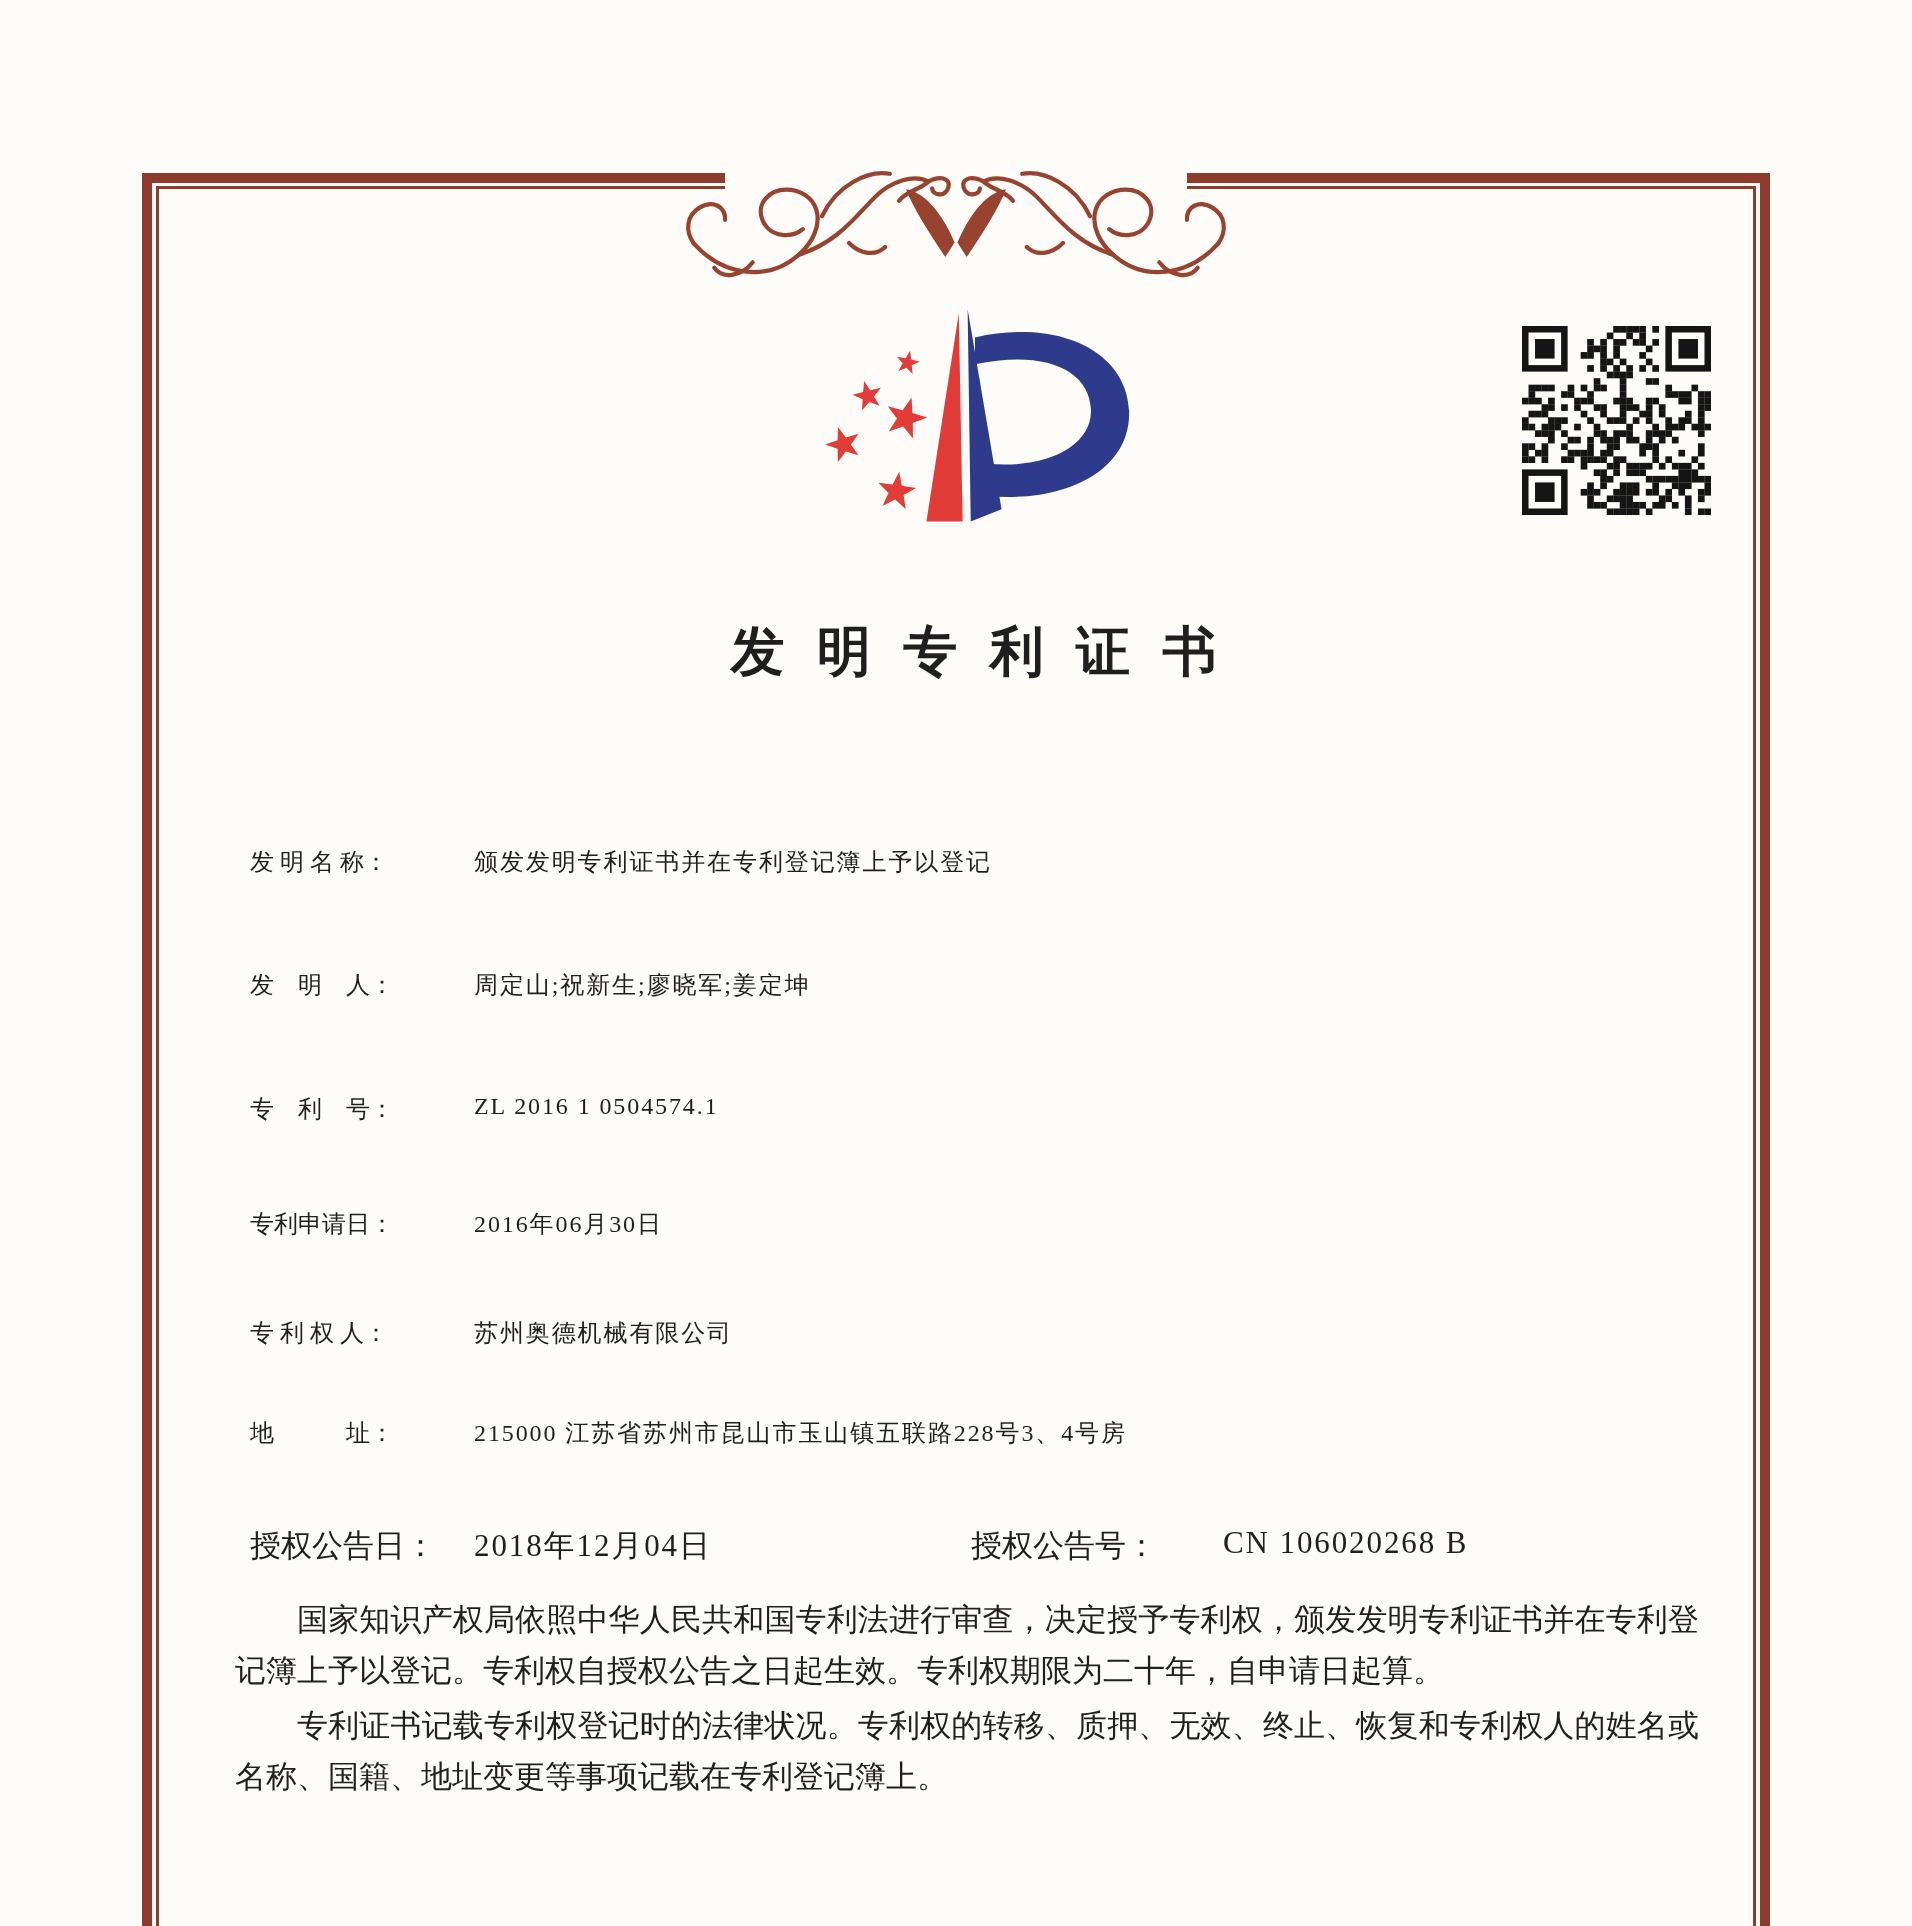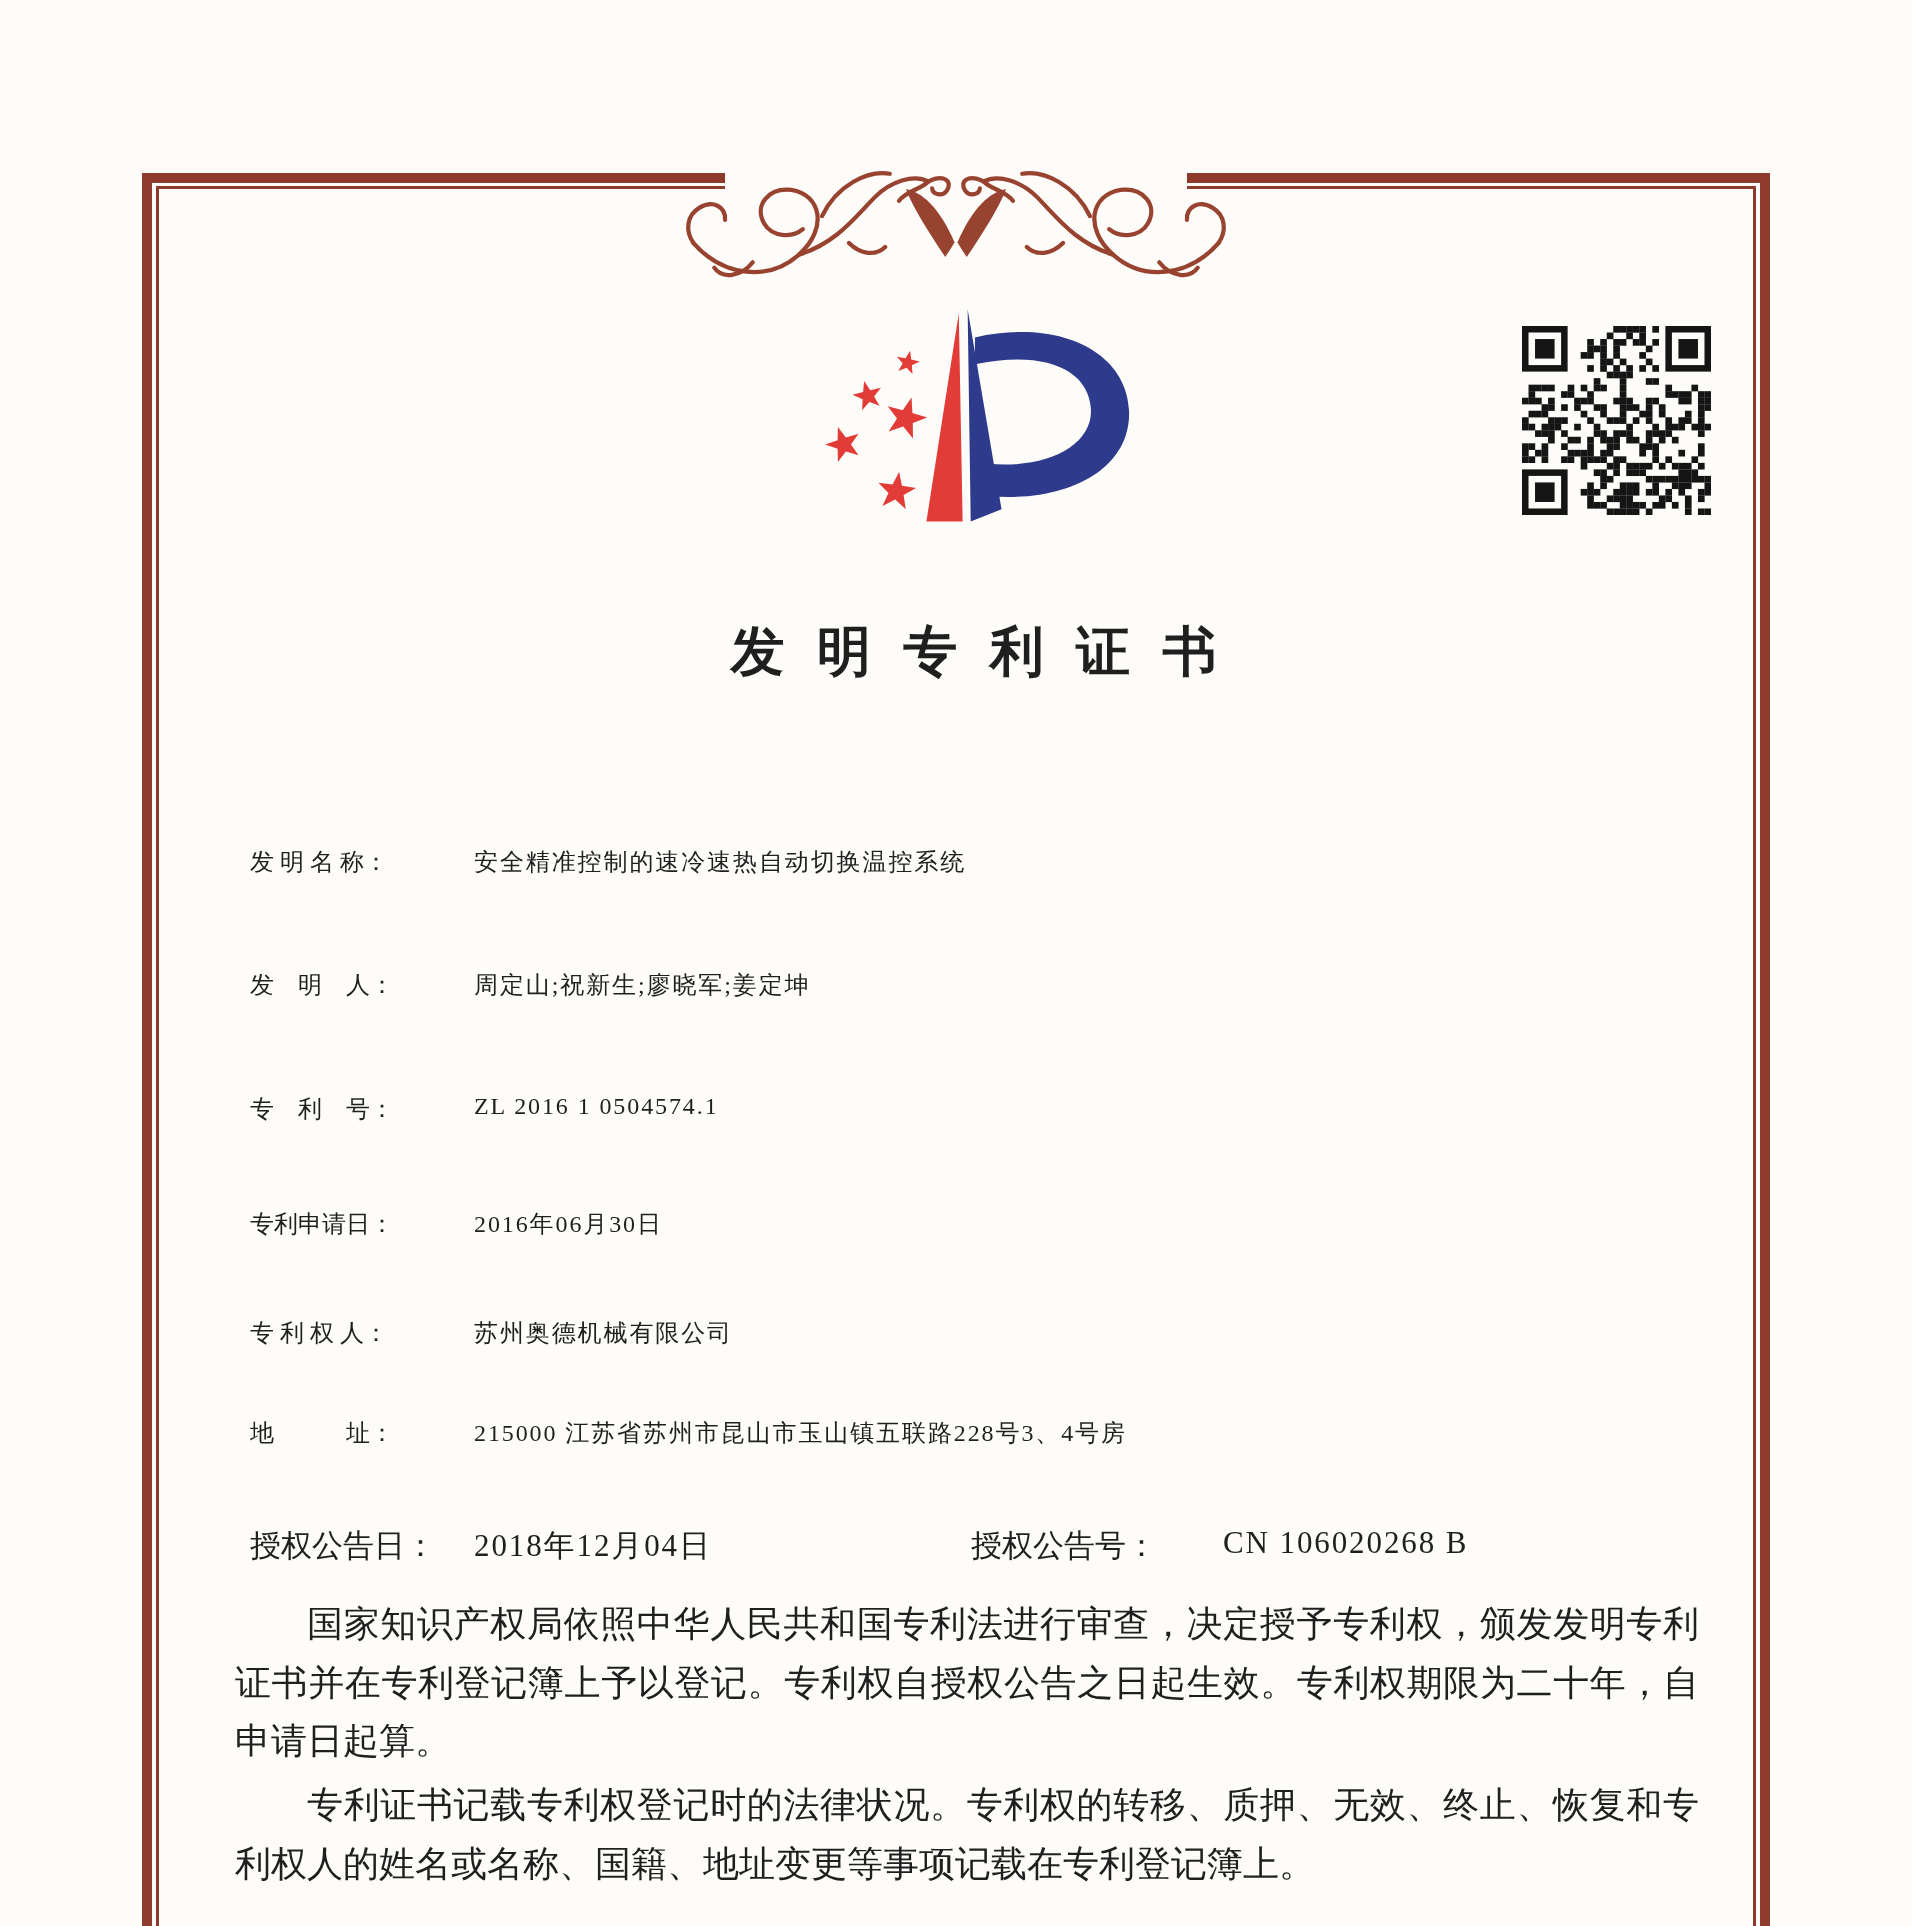--- a/index.html
+++ b/index.html
@@ -14,21 +14,21 @@
   .logo{position:absolute;left:807px;top:291px;z-index:3;}
   .qr{position:absolute;left:1522px;top:326px;z-index:3;}
   .title{position:absolute;left:0;right:0;top:616px;margin:0;text-align:center;
          font-size:54px;font-weight:700;letter-spacing:0.6em;text-indent:0.6em;z-index:3;white-space:nowrap;padding-left:35px;}
   .row{position:absolute;left:250px;width:1448px;font-size:24px;z-index:3;display:flex;white-space:nowrap;}
   .row .lab{flex:0 0 224px;}
   .row .val{letter-spacing:1.9px;}
   .row-grant{position:absolute;left:250px;width:1448px;font-size:31px;z-index:3;white-space:nowrap;}
   .row-grant span{position:absolute;top:0;}
   .paras{position:absolute;left:235px;top:1595px;width:1464px;z-index:3;
-         font-size:36px;line-height:1.63;text-align:justify;font-family:Liberation Serif, serif;}
+         font-size:31px;line-height:1.63;text-align:justify;font-family:Liberation Serif, serif;}
   .paras p{margin:0 0 5.4px 0;text-indent:2em;}
   .orn-top{position:absolute;left:675px;top:115px;z-index:4;}
 </style>
 </head>
 <body>
 
 <div class="page">
 
   <div class="frame-outer"></div>
   <div class="frame-inner"></div>
@@ -358,21 +358,21 @@
           <rect x="16.896551724137932" y="388.62068965517244" width="84.48275862068967" height="84.48275862068967" fill="#fdfcf9"></rect>
           <rect x="33.793103448275865" y="405.51724137931035" width="50.689655172413794" height="50.689655172413794" fill="#151515"></rect>
         </g>
     </svg>
   </div>
 
   <h1 class="title">发明专利证书</h1>
 
   <div class="row" style="top:846px">
     <span class="lab">发 明 名 称：</span>
-    <span class="val">安全精准控制的速冷速热自动切换温控系统</span>
+    <span class="val">颁发发明专利证书并在专利登记簿上予以登记</span>
   </div>
   <div class="row" style="top:969px">
     <span class="lab">发　明　人：</span>
     <span class="val">周定山;祝新生;廖晓军;姜定坤</span>
   </div>
   <div class="row" style="top:1093px">
     <span class="lab">专　利　号：</span>
     <span class="val">ZL 2016 1 0504574.1</span>
   </div>
   <div class="row" style="top:1208px">

